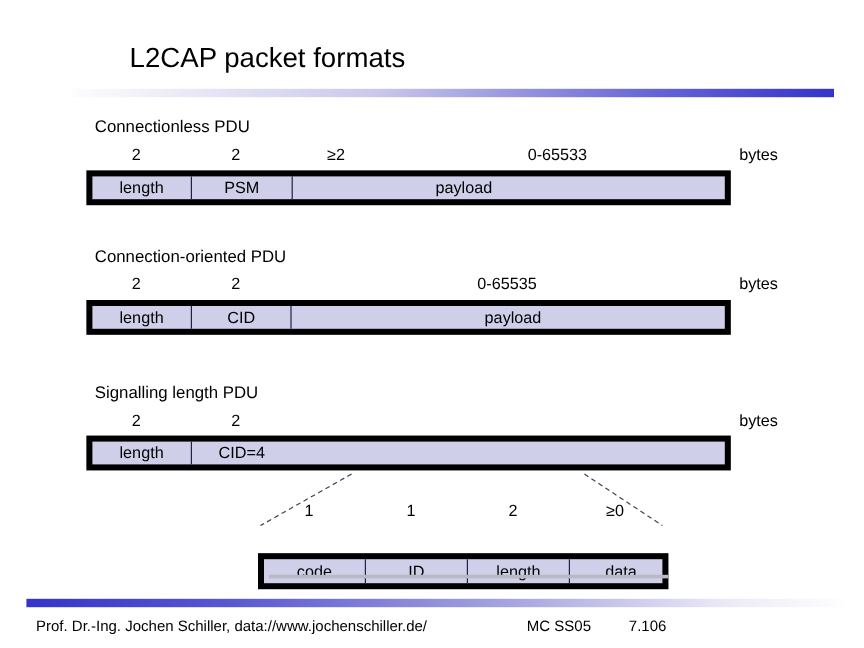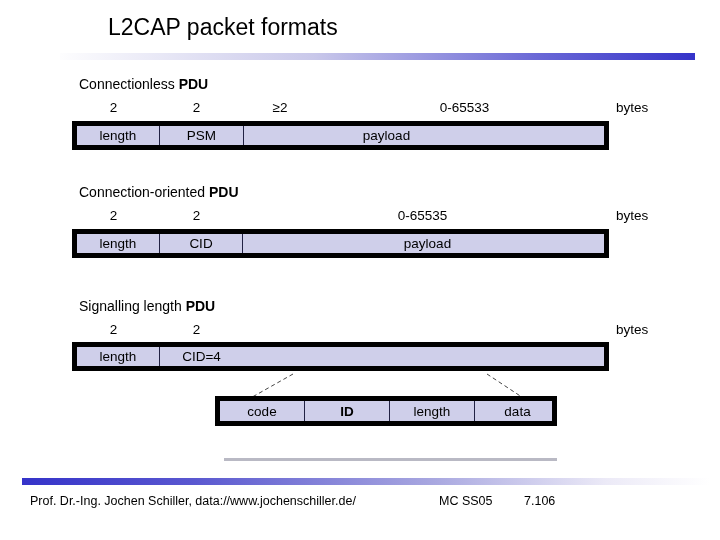--- a/index.html
+++ b/index.html
@@ -1,27 +1,27 @@
 <!DOCTYPE html>
 <html><head>
 <meta charset="utf-8">
 <title>slide</title>
 <style>
   html,body{margin:0;padding:0;background:#ffffff;}
   .slide{
     position:relative;width:720px;height:512px;background:#ffffff;
-    font-family:"Liberation Sans",sans-serif;color:#000;overflow:hidden;
+    font-family:"Liberation Sans",sans-serif;color:#000;overflow:hidden;margin-top:21px;
   }
   .abs{position:absolute;}
   .title{font-size:23px;color:#000;white-space:nowrap;}
   .grad-bar{height:7px;}
   .grad-right{background:linear-gradient(to right,#fdfdfe 0%,#c9c8ea 40%,#6a68d6 75%,#3533c9 100%);}
   .grad-left{background:linear-gradient(to right,#3533c9 0%,#5a58d0 25%,#a9a8e0 60%,#eceaf7 85%,#ffffff 100%);}
   .heading{font-size:14px;white-space:nowrap;}
-  .b{font-weight:bold;}
+  .b{font-weight:normal;}
   .row{display:flex;}
   .sizes .cell{flex:0 0 auto;text-align:center;font-size:13.5px;line-height:16px;}
   .boxes{
     background:#cfcfea;border:5px solid #000000;box-sizing:border-box;
   }
   .boxes .cell{
     flex:0 0 auto;display:flex;align-items:center;justify-content:center;
     font-size:13.5px;border-right:1px solid #222244;box-sizing:border-box;
     white-space:nowrap;
   }
@@ -92,21 +92,21 @@
     <line x1="293" y1="374" x2="217" y2="417" stroke="#444" stroke-width="1" stroke-dasharray="4 3"></line>
     <line x1="487" y1="374" x2="552" y2="417" stroke="#444" stroke-width="1" stroke-dasharray="4 3"></line>
   </svg>
 
   <div class="abs row sizes" style="left:215px;top:397px;width:340px;">
     <div class="cell w85">1</div>
     <div class="cell w85">1</div>
     <div class="cell w85">2</div>
     <div class="cell w85">≥0</div>
   </div>
-  <div class="abs row boxes" style="left:215px;top:396px;width:342px;height:30px;">
+  <div class="abs row boxes" style="left:215px;top:440px;width:342px;height:30px;">
     <div class="cell w85">code</div>
     <div class="cell w85 b">ID</div>
     <div class="cell w85">length</div>
     <div class="cell w85">data</div>
   </div>
   <div class="abs shadow-line" style="left:224px;top:458px;width:333px;height:3px;"></div>
 
   <div class="abs grad-bar grad-left" style="left:22px;top:478px;width:688px;"></div>
 
   <div class="abs footer-text" style="left:30px;top:494px;">Prof. Dr.-Ing. Jochen Schiller, data://www.jochenschiller.de/</div>

